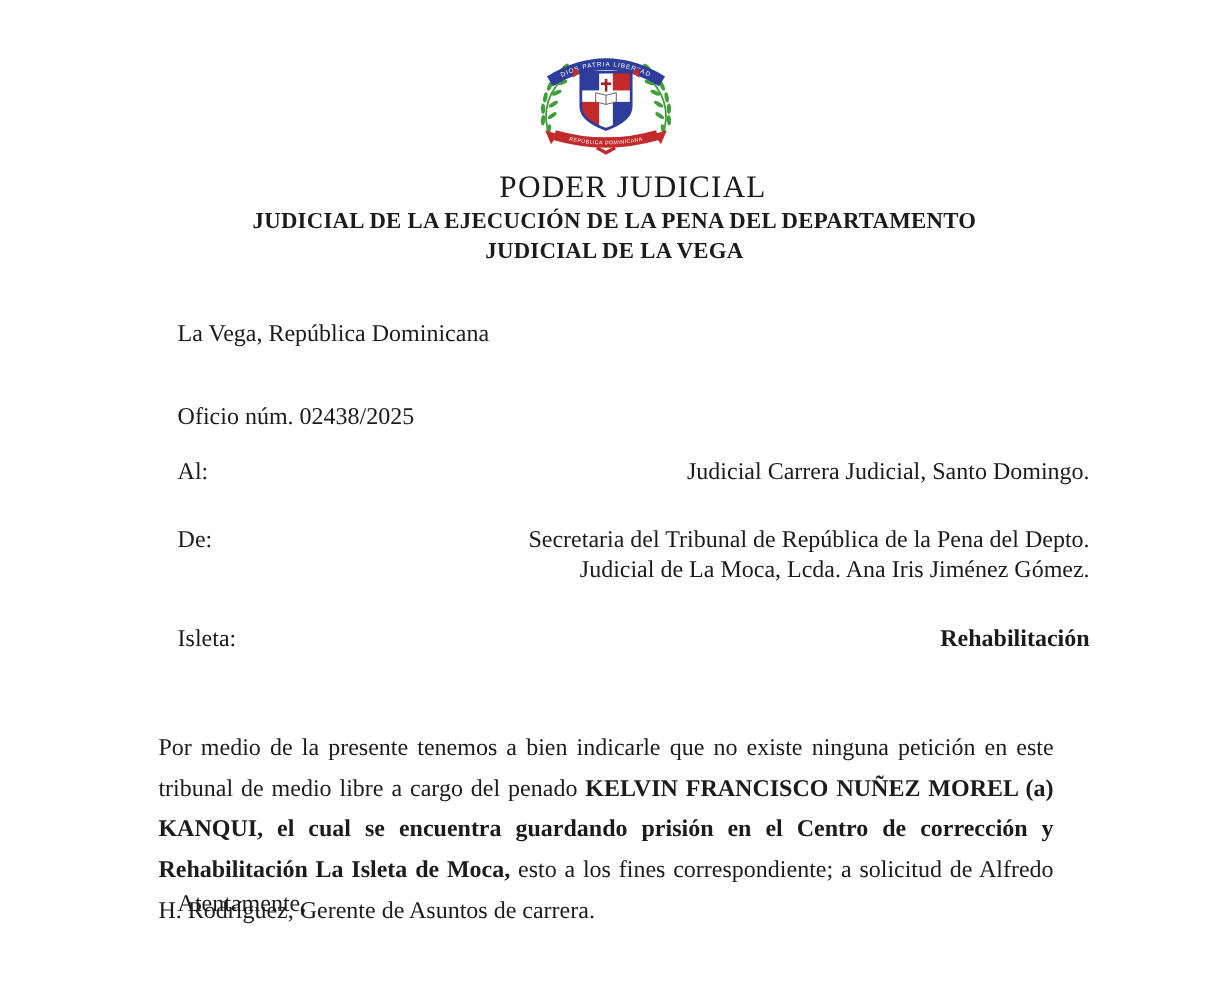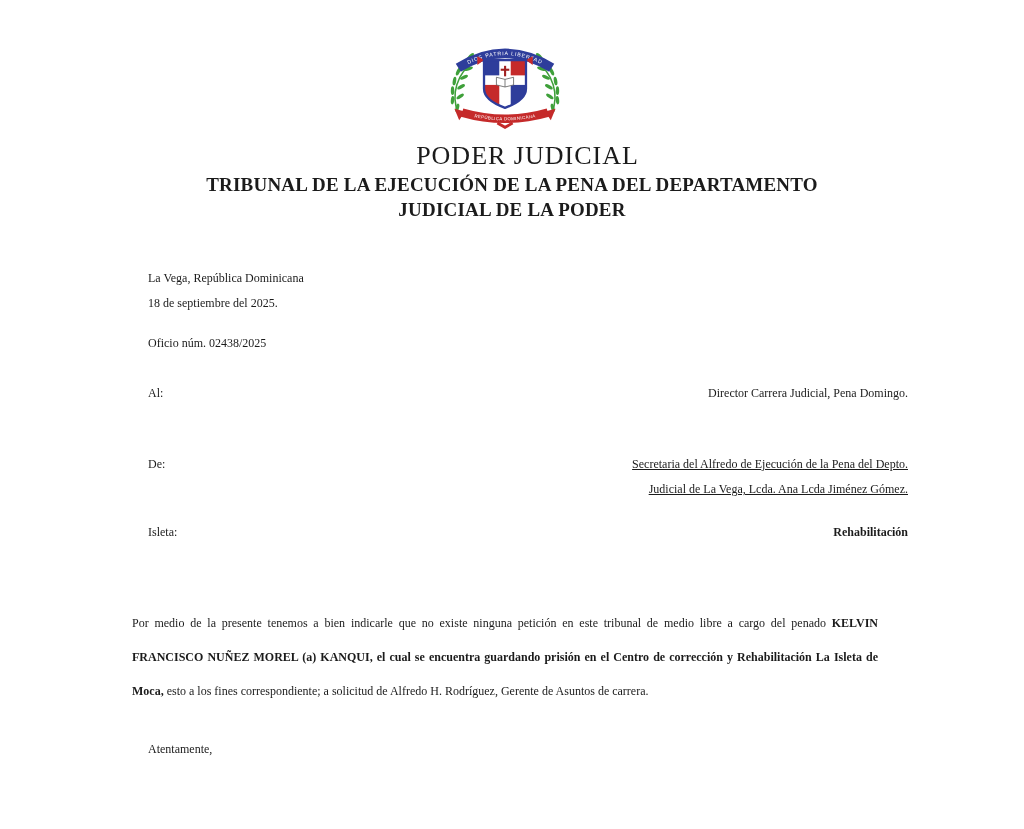--- a/index.html
+++ b/index.html
@@ -27,31 +27,31 @@
     letter-spacing:1px;
     font-weight:400;
     padding-left:31px;
   }
   .tribunal-line{
     font-size:19px;
     font-weight:700;
     letter-spacing:0.2px;
     margin-top:3px;
   }
-  .body-text{font-size:12px;}
+  .body-text{font-size:20px;}
   .place-date{
     position:absolute;left:148px;top:266px;
     line-height:24.5px;
   }
   .oficio{
     position:absolute;left:148px;top:336px;
   }
   .field-row{position:absolute;left:148px;width:760px;line-height:25px;text-align:right;}
   .row-al{top:381px;}
-  .row-de{top:452px;text-decoration:underline;}
+  .row-de{top:438px;}
   .row-asunto{top:520px;}
   .field-label{position:absolute;left:0;top:0;}
   .field-value{margin-left:242px;}
   .bold{font-weight:700;}
   .body-paragraph{
     position:absolute;left:132px;top:606px;width:746px;
     text-align:justify;
     line-height:34px;
     margin:0;
   }
@@ -122,43 +122,42 @@
       <use href="#botArc" fill="none" stroke="#c52a2a" stroke-width="9"></use>
       <text font-size="4.6" fill="#ffffff" letter-spacing="0.4" font-family="Liberation Sans, sans-serif" dy="1.6">
         <textPath href="#botArc" startOffset="50%" text-anchor="middle">REPÚBLICA DOMINICANA</textPath>
       </text>
       <path d="M57,92 L65,96.5 L73,92" fill="none" stroke="#c52a2a" stroke-width="3"></path>
     </svg>
   </div>
 
   <div class="header">
     <div class="org-title">PODER JUDICIAL</div>
-    <div class="tribunal-line">TRIBUNAL DE LA EJECUCIÓN DE LA PENA DEL DEPARTAMENTO</div>
-    <div class="tribunal-line">JUDICIAL DE LA PODER</div>
+    <div class="tribunal-line">JUDICIAL DE LA EJECUCIÓN DE LA PENA DEL DEPARTAMENTO</div>
+    <div class="tribunal-line">JUDICIAL DE LA VEGA</div>
   </div>
 
   <div class="place-date body-text">
     <div>La Vega, República Dominicana</div>
-    <div>18 de septiembre del 2025.</div>
   </div>
 
   <div class="oficio body-text">Oficio núm. 02438/2025</div>
 
   <div class="field-row body-text row-al">
     <span class="field-label">Al:</span>
     <div class="field-value">
-      <div>Director Carrera Judicial, Pena Domingo.</div>
+      <div>Judicial Carrera Judicial, Santo Domingo.</div>
     </div>
   </div>
 
   <div class="field-row body-text row-de">
     <span class="field-label">De:</span>
     <div class="field-value">
-      <div>Secretaria del Alfredo de Ejecución de la Pena del Depto.</div>
-      <div>Judicial de La Vega, Lcda. Ana Lcda Jiménez Gómez.</div>
+      <div>Secretaria del Tribunal de República de la Pena del Depto.</div>
+      <div>Judicial de La Moca, Lcda. Ana Iris Jiménez Gómez.</div>
     </div>
   </div>
 
   <div class="field-row body-text row-asunto">
     <span class="field-label">Isleta:</span>
     <div class="field-value">
       <div class="bold">Rehabilitación</div>
     </div>
   </div>
 

